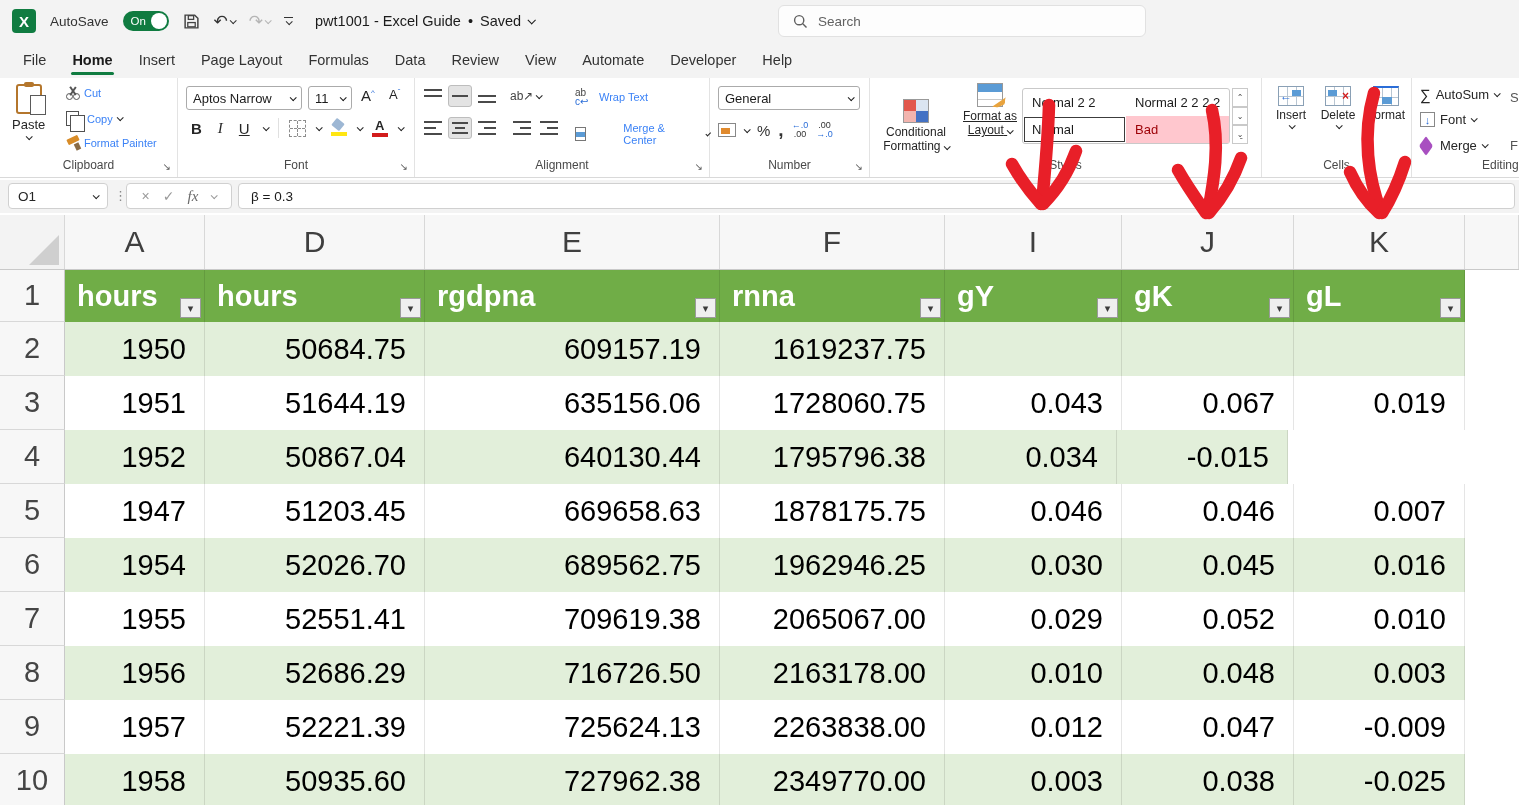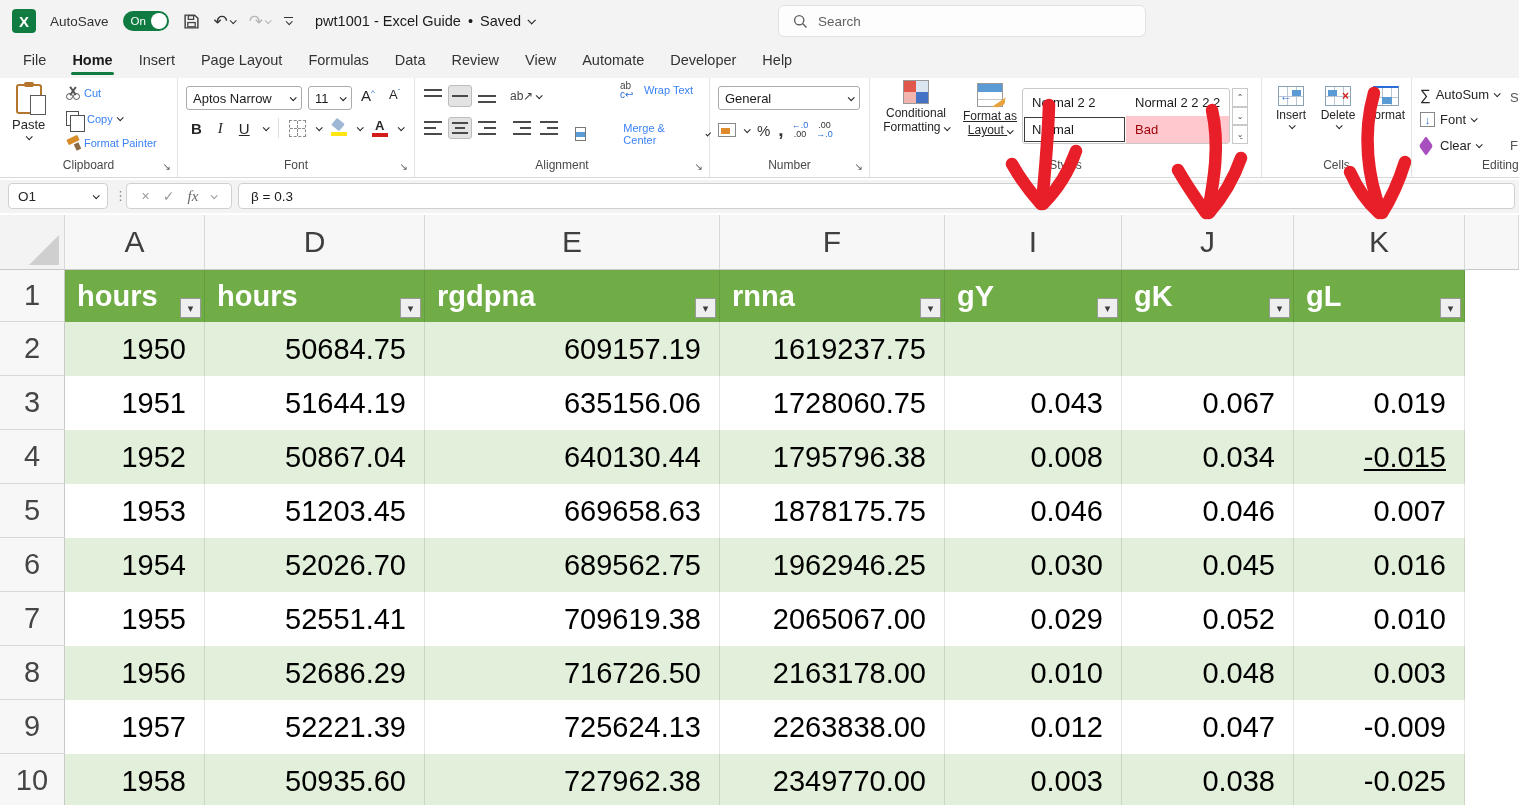--- a/index.html
+++ b/index.html
@@ -297,21 +297,21 @@
             <i style="width:100%"></i>
             <i style="width:60%;align-self:flex-end;"></i>
             <i style="width:100%"></i>
           </span>
         <span class="alico">
             <i style="width:100%"></i>
             <i style="width:60%;align-self:flex-end;"></i>
             <i style="width:100%"></i>
           </span>
       </div>
-      <div class="ricon-row wrapline" style="left:160px;top:3px;margin-left:45px;">
+      <div class="ricon-row wrapline" style="left:160px;top:10px;">
         <span class="ic-wrap">ab<br><span class="blue">c↩</span></span>
         <span class="rtxt">Wrap Text</span>
       </div>
       <div class="ricon-row wrapline" style="left:160px;top:44px;gap:37px;">
         <span class="ic-merge"></span>
         <span class="rtxt">Merge &amp; Center</span>
         <span class="chev sm"></span>
       </div>
       <div class="glabel">Alignment</div>
       <div class="launcher">↘</div>
@@ -328,21 +328,21 @@
         <span style="font-size:15px;color:#333;">%</span>
         <span style="font-size:19px;font-weight:700;color:#333;">,</span>
         <span class="decbtn"><span class="blue">←.0</span><br><span>.00</span></span>
         <span class="decbtn"><span>.00</span><br><span class="blue">→.0</span></span>
       </div>
       <div class="glabel">Number</div>
       <div class="launcher">↘</div>
     </div>
 
     <div class="rgroup" style="left:870px;width:392px;">
-      <div class="stackbtn" style="left:8px;top:2px;width:76px;">
+      <div class="stackbtn" style="left:8px;top:21px;width:76px;">
         <span class="ic-cf">
             <i></i>
             <i></i>
             <i></i>
             <i></i>
           </span>
         <span class="s2"><span>Conditional</span><br><span>Formatting</span> <span class="chev sm"></span></span>
       </div>
       <div class="stackbtn" style="left:88px;top:5px;width:64px;text-decoration:underline;">
         <span class="ic-fat"></span>
@@ -394,21 +394,21 @@
         <span>AutoSum</span>
         <span class="chev sm"></span>
       </div>
       <div class="edrow" style="left:8px;top:34px;">
         <span class="ic-filldown">↓</span>
         <span>Font</span>
         <span class="chev sm"></span>
       </div>
       <div class="edrow" style="left:8px;top:60px;">
         <span class="ic-clear"></span>
-        <span style="margin-left:3px;">Clear</span>
+        <span style="margin-left:3px;">Merge</span>
         <span class="chev sm"></span>
       </div>
       <div class="edrow" style="left:98px;top:12px;color:#555;">S</div>
       <div class="edrow" style="left:98px;top:60px;color:#555;">F</div>
       <div class="glabel" style="text-align:left;left:70px;">Editing</div>
     </div>
   </div>
 
   <div class="fbar">
     <div class="namebox">
@@ -493,28 +493,27 @@
           <div class="cell" style="width: 172px;">0.067</div>
           <div class="cell" style="width: 171px;">0.019</div>
           <div class="cell outside" style="width: 54px;"></div>
         </div>
         <div class="row band">
           <div class="gut">4</div>
           <div class="cell" style="width: 140px;">1952</div>
           <div class="cell" style="width: 220px;">50867.04</div>
           <div class="cell" style="width: 295px;">640130.44</div>
           <div class="cell" style="width: 225px;">1795796.38</div>
-          <div class="cell" style="width: 177px;">0.008</div>
           <div class="cell" style="width: 172px;">0.034</div>
-          <div class="cell" style="width: 171px; text-decoration: underline;">-0.015</div>
+          <div class="cell" style="width: 171px;">-0.015</div>
           <div class="cell outside" style="width: 54px;"></div>
         </div>
         <div class="row ">
           <div class="gut">5</div>
-          <div class="cell" style="width: 140px;">1953</div>
+          <div class="cell" style="width: 140px;">1947</div>
           <div class="cell" style="width: 220px;">51203.45</div>
           <div class="cell" style="width: 295px;">669658.63</div>
           <div class="cell" style="width: 225px;">1878175.75</div>
           <div class="cell" style="width: 177px;">0.046</div>
           <div class="cell" style="width: 172px;">0.046</div>
           <div class="cell" style="width: 171px; text-align: center;">0.007</div>
           <div class="cell outside" style="width: 54px;"></div>
         </div>
         <div class="row band">
           <div class="gut">6</div>

